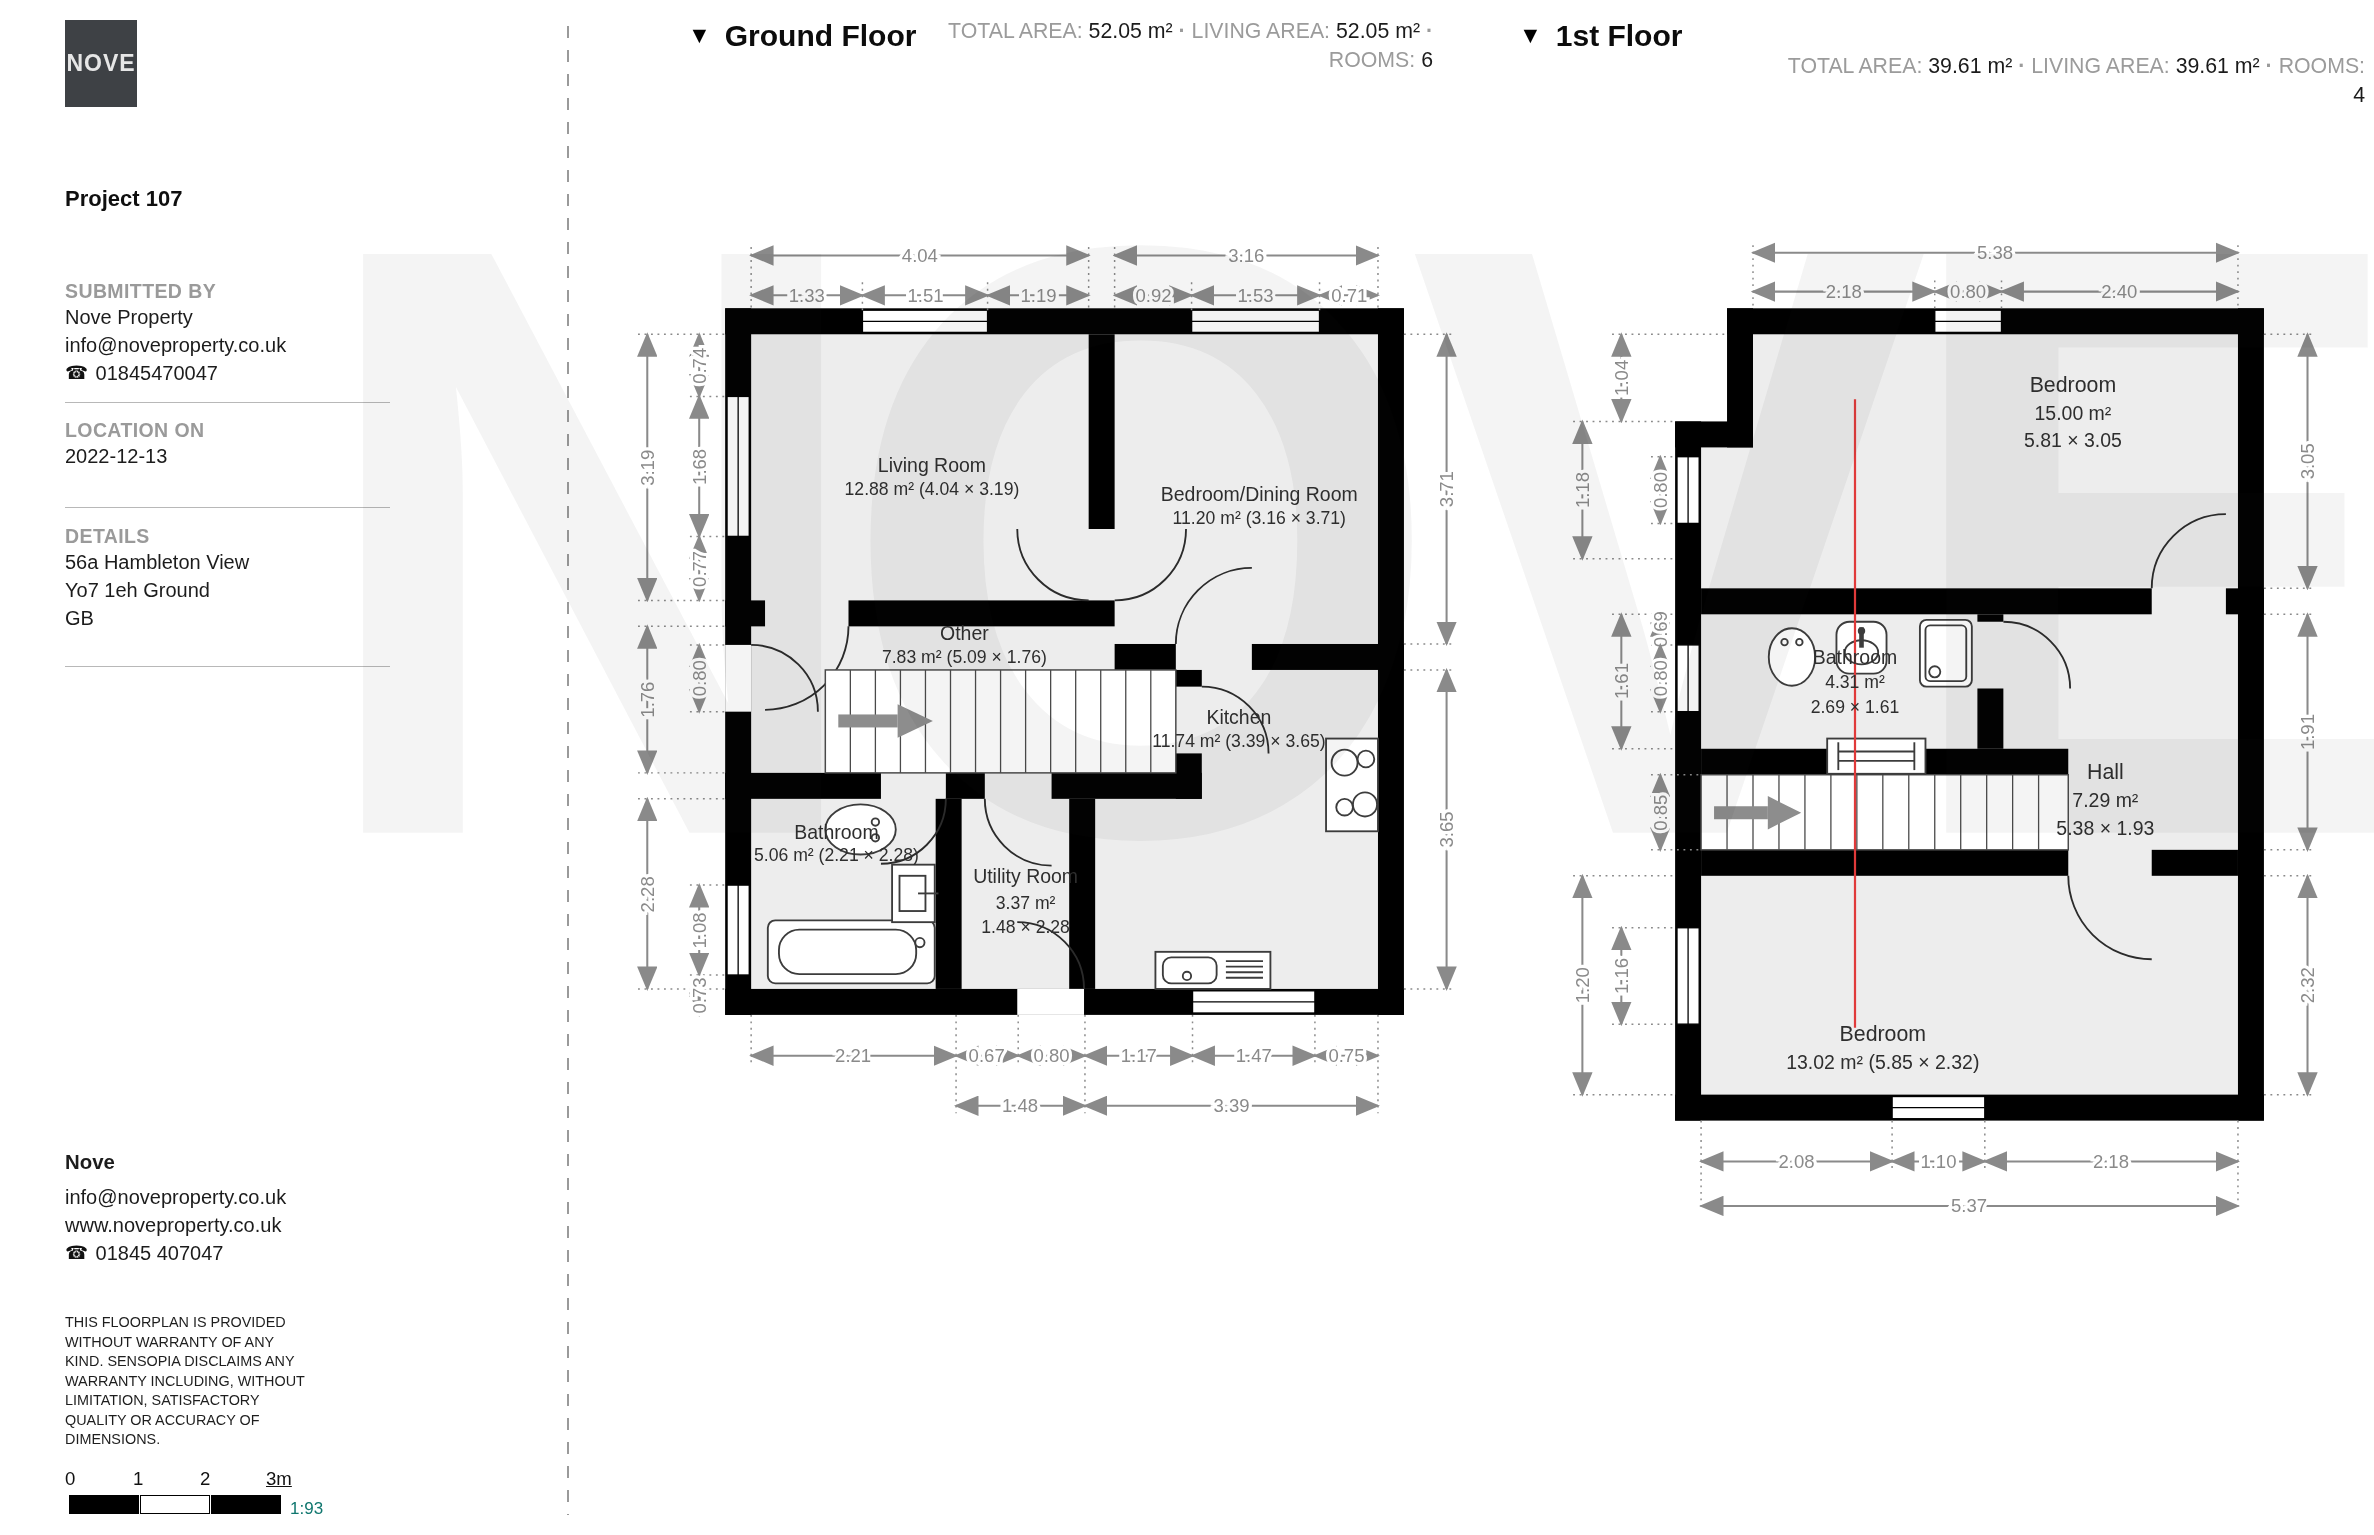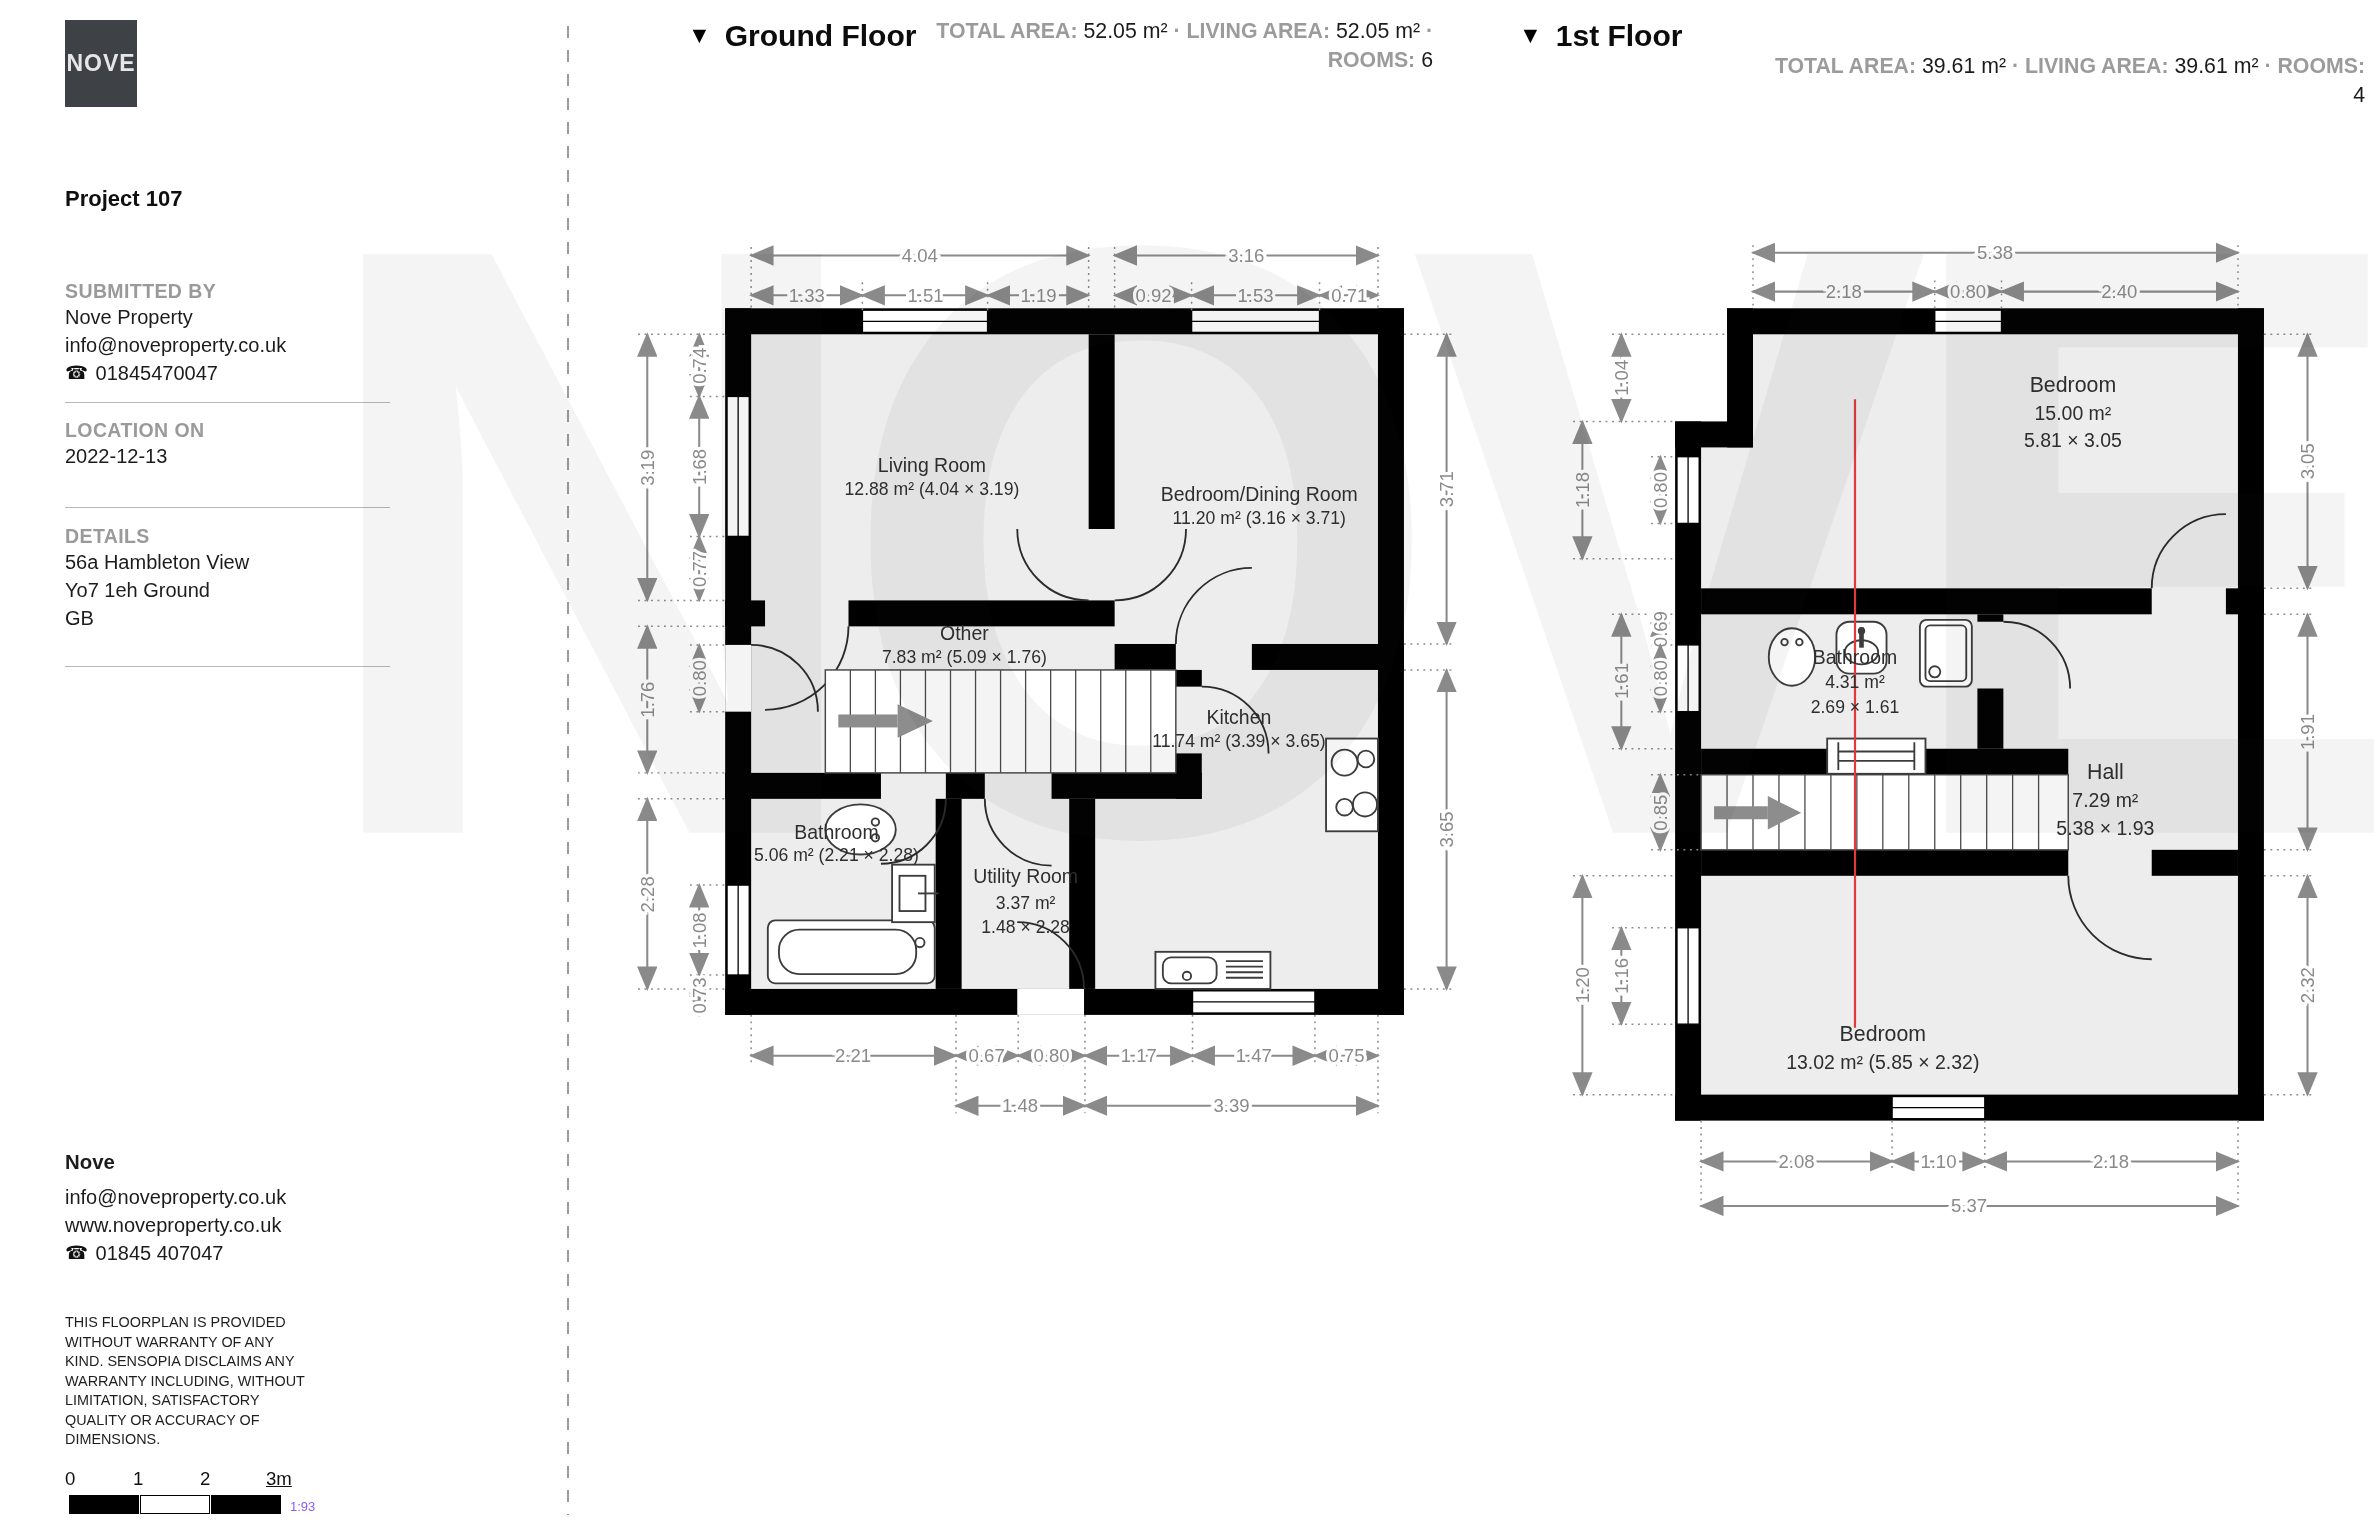--- a/index.html
+++ b/index.html
@@ -14,28 +14,28 @@
   .hdivider{left:65px;width:325px;height:0.9px;background:#b8b8b8;z-index:3;}
   .vdash{left:567px;top:26px;width:1.9px;height:1489px;z-index:3;
          background:repeating-linear-gradient(to bottom,#9a9a9a 0 12px,transparent 12px 24px);}
   .phonerow{display:flex;align-items:center;gap:7.4px;}
   .phoneicon{font-size:18.6px;color:#111;}
   .disclaimer{left:65px;top:1313px;width:241px;font-size:14.4px;line-height:19.5px;color:#1e1e1e;z-index:3;}
   .floorhdr{display:flex;align-items:center;gap:14px;z-index:4;}
   .fh-tri{font-size:23px;color:#000;}
   .fh-title{font-size:30px;font-weight:bold;color:#0c0c0c;}
   .stats{z-index:4;text-align:right;font-size:21.3px;line-height:29px;}
-  .stats .lab{color:#9b9b9b;font-weight:bold;}
+  .stats .lab{color:#9b9b9b;font-weight:normal;}
   .stats .val{color:#1b1b1b;}
   .stats .sep{color:#9b9b9b;font-weight:bold;}
   .wm{left:311px;top:121px;font-size:779px;font-weight:bold;line-height:1;
       color:rgba(45,45,45,0.05);letter-spacing:-35px;z-index:9;pointer-events:none;
       transform:scaleY(1.08);transform-origin:top left;}
   .scale-tick{font-size:18.6px;color:#111;z-index:3;}
-  .scale-ratio{font-size:13px;color:#8b5cf6;z-index:3;}
+  .scale-ratio{font-size:17px;color:#0f766e;z-index:3;}
   .sb-black{background:#000;border:1.9px solid #000;}
   .sb-white{background:#fff;border:1.9px solid #000;}
   svg{position:absolute;z-index:2;}
   svg text{font-family:"Liberation Sans",sans-serif;}
   .wall{fill:#000;}
   .roomfill{fill:#ededed;}
   .win{fill:#fff;stroke:#000;stroke-width:1.5;}
   .winl{stroke:#000;stroke-width:1.4;}
   .dim{stroke:#8a8a8a;stroke-width:2.2;fill:none;}
   .ext{stroke:#8a8a8a;stroke-width:1.6;stroke-dasharray:2 5;fill:none;}

